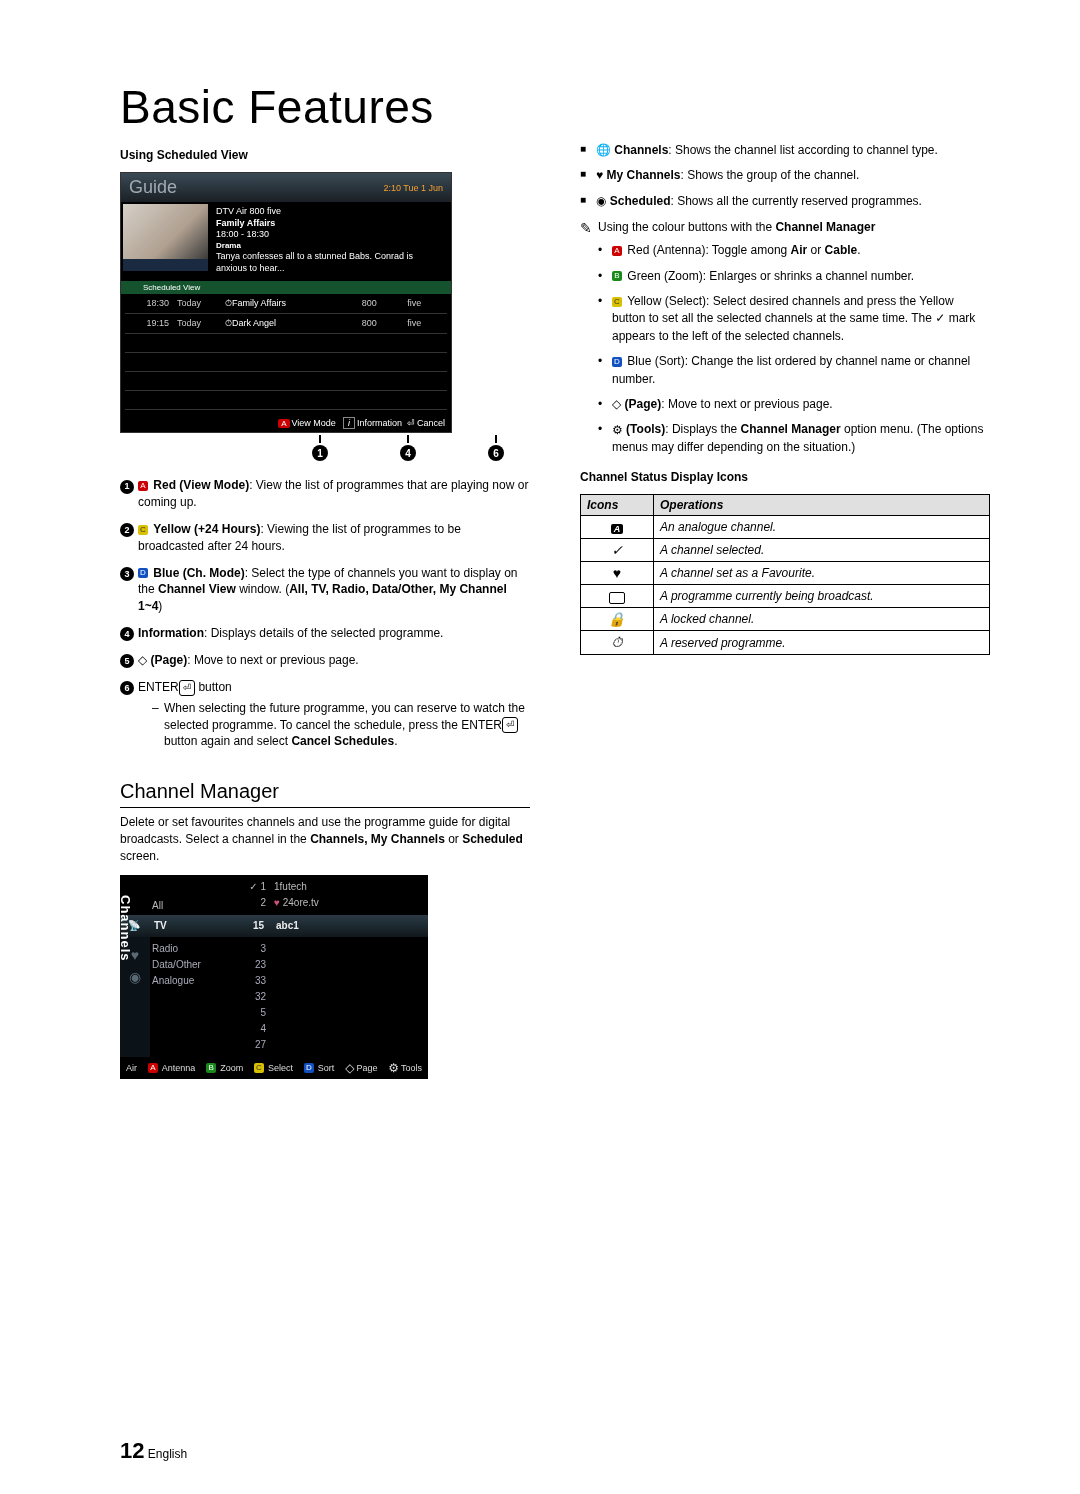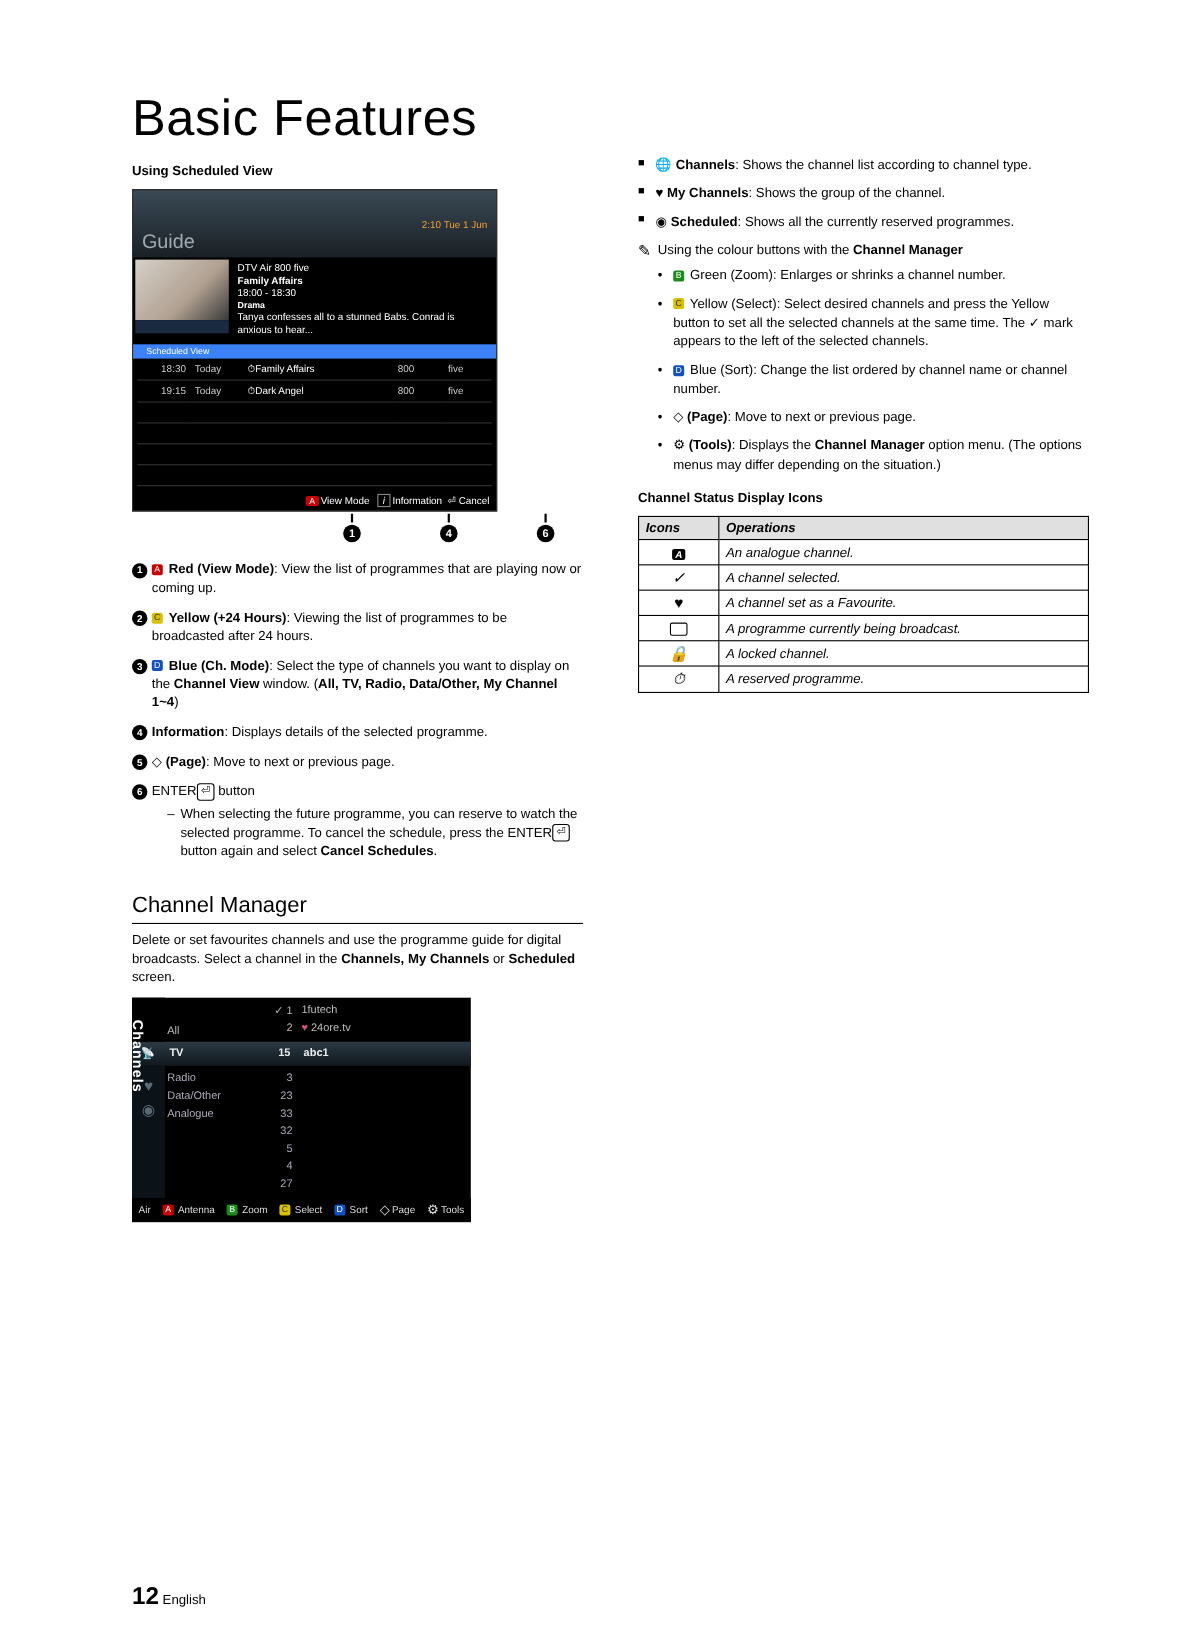--- a/index.html
+++ b/index.html
@@ -47,21 +47,20 @@
     background: linear-gradient(#3a4a55, #1a2025);
     padding: 4px 8px;
     display: flex;
     justify-content: space-between;
     align-items: center;
   }
   .guide-title .left {
     font-size: 18px;
     color: #a0aab0;
     font-weight: 300;
-    margin-top: 32px;
   }
   .guide-title .right {
     font-size: 9px;
     color: #f5a030;
   }
   .guide-row1 {
     display: flex;
   }
   .guide-thumb {
     width: 85px;
@@ -81,23 +80,23 @@
     color: #fff;
     font-size: 8px;
   }
   .guide-info {
     padding: 4px 6px;
     font-size: 9px;
     line-height: 1.3;
     flex: 1;
   }
   .scheduled-view {
-    background: #3b82f6;
+    background: #14532d;
     font-size: 8px;
-    padding: 2px 12px;
+    padding: 2px 22px;
     margin-top: 2px;
   }
   .guide-table-wrap {
     padding: 0 4px 4px 4px;
   }
   .guide-table {
     width: 100%;
     border-collapse: collapse;
     font-size: 9px;
   }
@@ -651,20 +650,21 @@
           <div class="txt"><span>◉</span> <b>Scheduled</b><span>: Shows all the currently reserved programmes.</span></div>
         </div>
       </div>
 
       <div class="note">
         <div class="notemark">✎</div>
         <div><span>Using the colour buttons with the </span><b>Channel Manager</b></div>
       </div>
 
       <ul class="dot-list">
+        <li><span class="color-tag tag-red">A</span> <span>Red (Antenna)</span><span>: Toggle among </span><b>Air</b><span> or </span><b>Cable</b><span>.</span></li>
         <li><span class="color-tag tag-green">B</span> <span>Green (Zoom)</span><span>: Enlarges or shrinks a channel number.</span></li>
         <li><span class="color-tag tag-yellow">C</span> <span>Yellow (Select)</span><span>: Select desired channels and press the Yellow button to set all the selected channels at the same time. The ✓ mark appears to the left of the selected channels.</span></li>
         <li><span class="color-tag tag-blue">D</span> <span>Blue (Sort)</span><span>: Change the list ordered by channel name or channel number.</span></li>
         <li><span class="updown-icon">◇</span> <b>(Page)</b><span>: Move to next or previous page.</span></li>
         <li><span class="tools-icon">⚙</span> <b>(Tools)</b><span>: Displays the </span><b>Channel Manager</b><span> option menu. (The options menus may differ depending on the situation.)</span></li>
       </ul>
 
       <div class="subhead-small" style="margin-top:14px">Channel Status Display Icons</div>
 
       <table class="icon-table">

